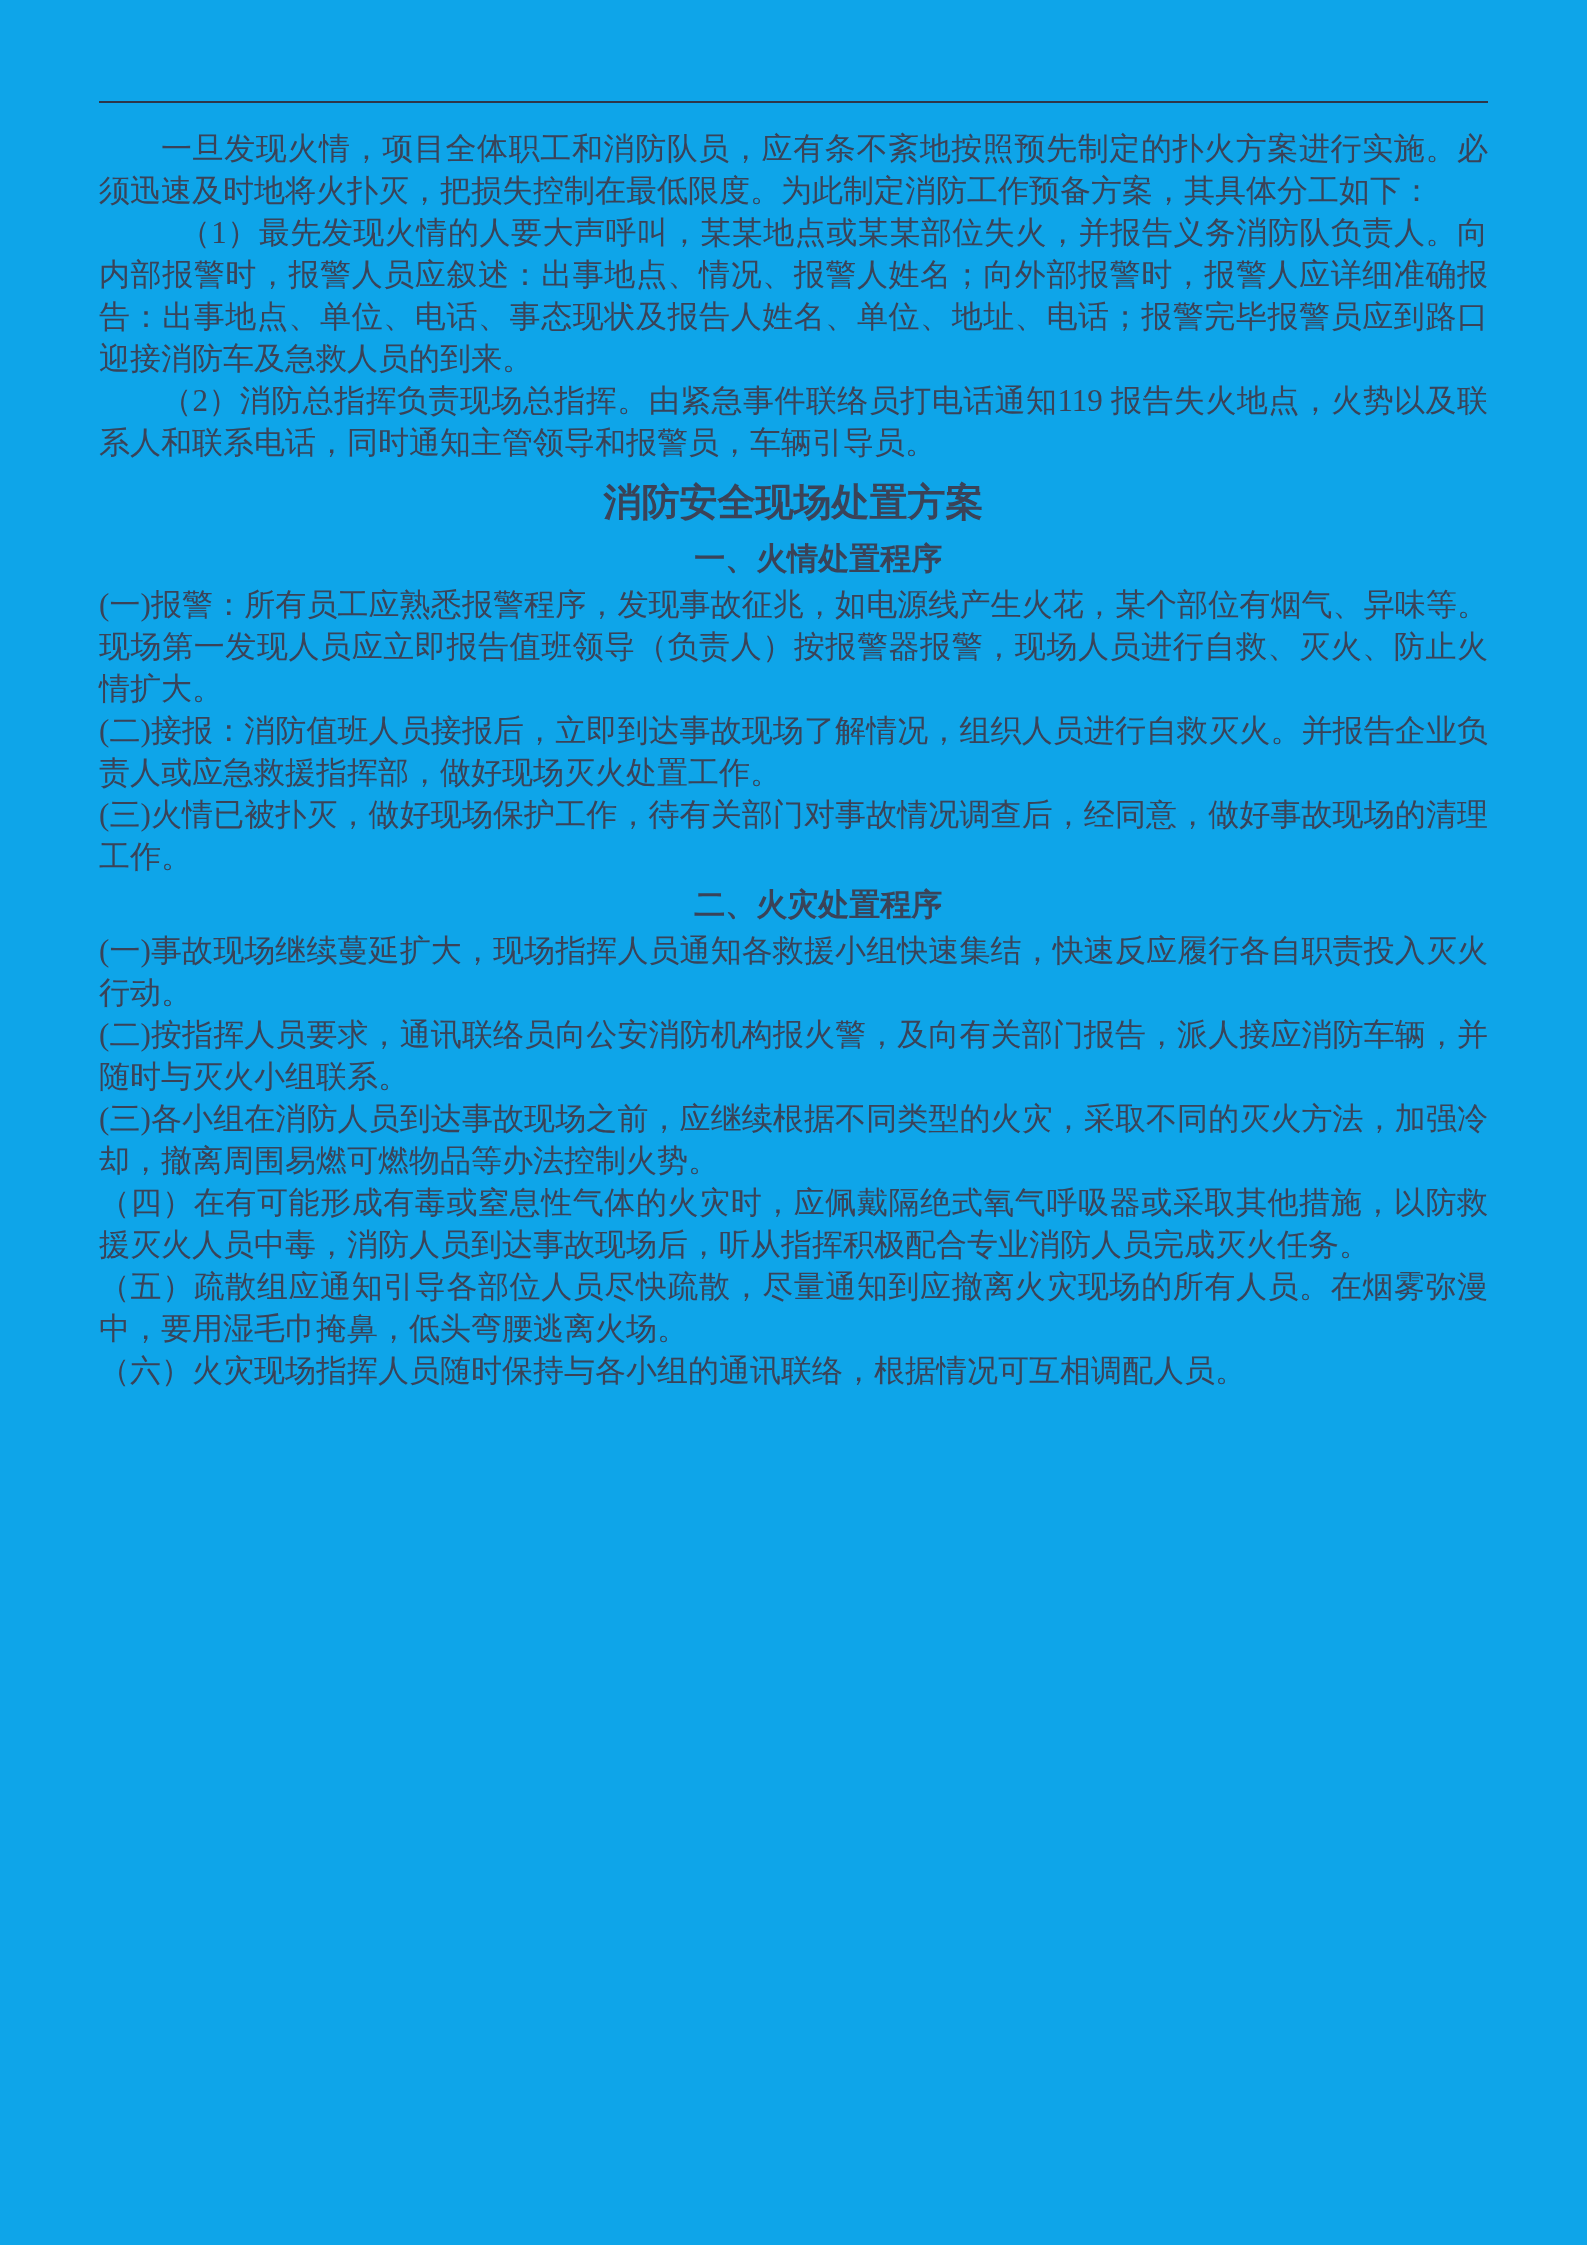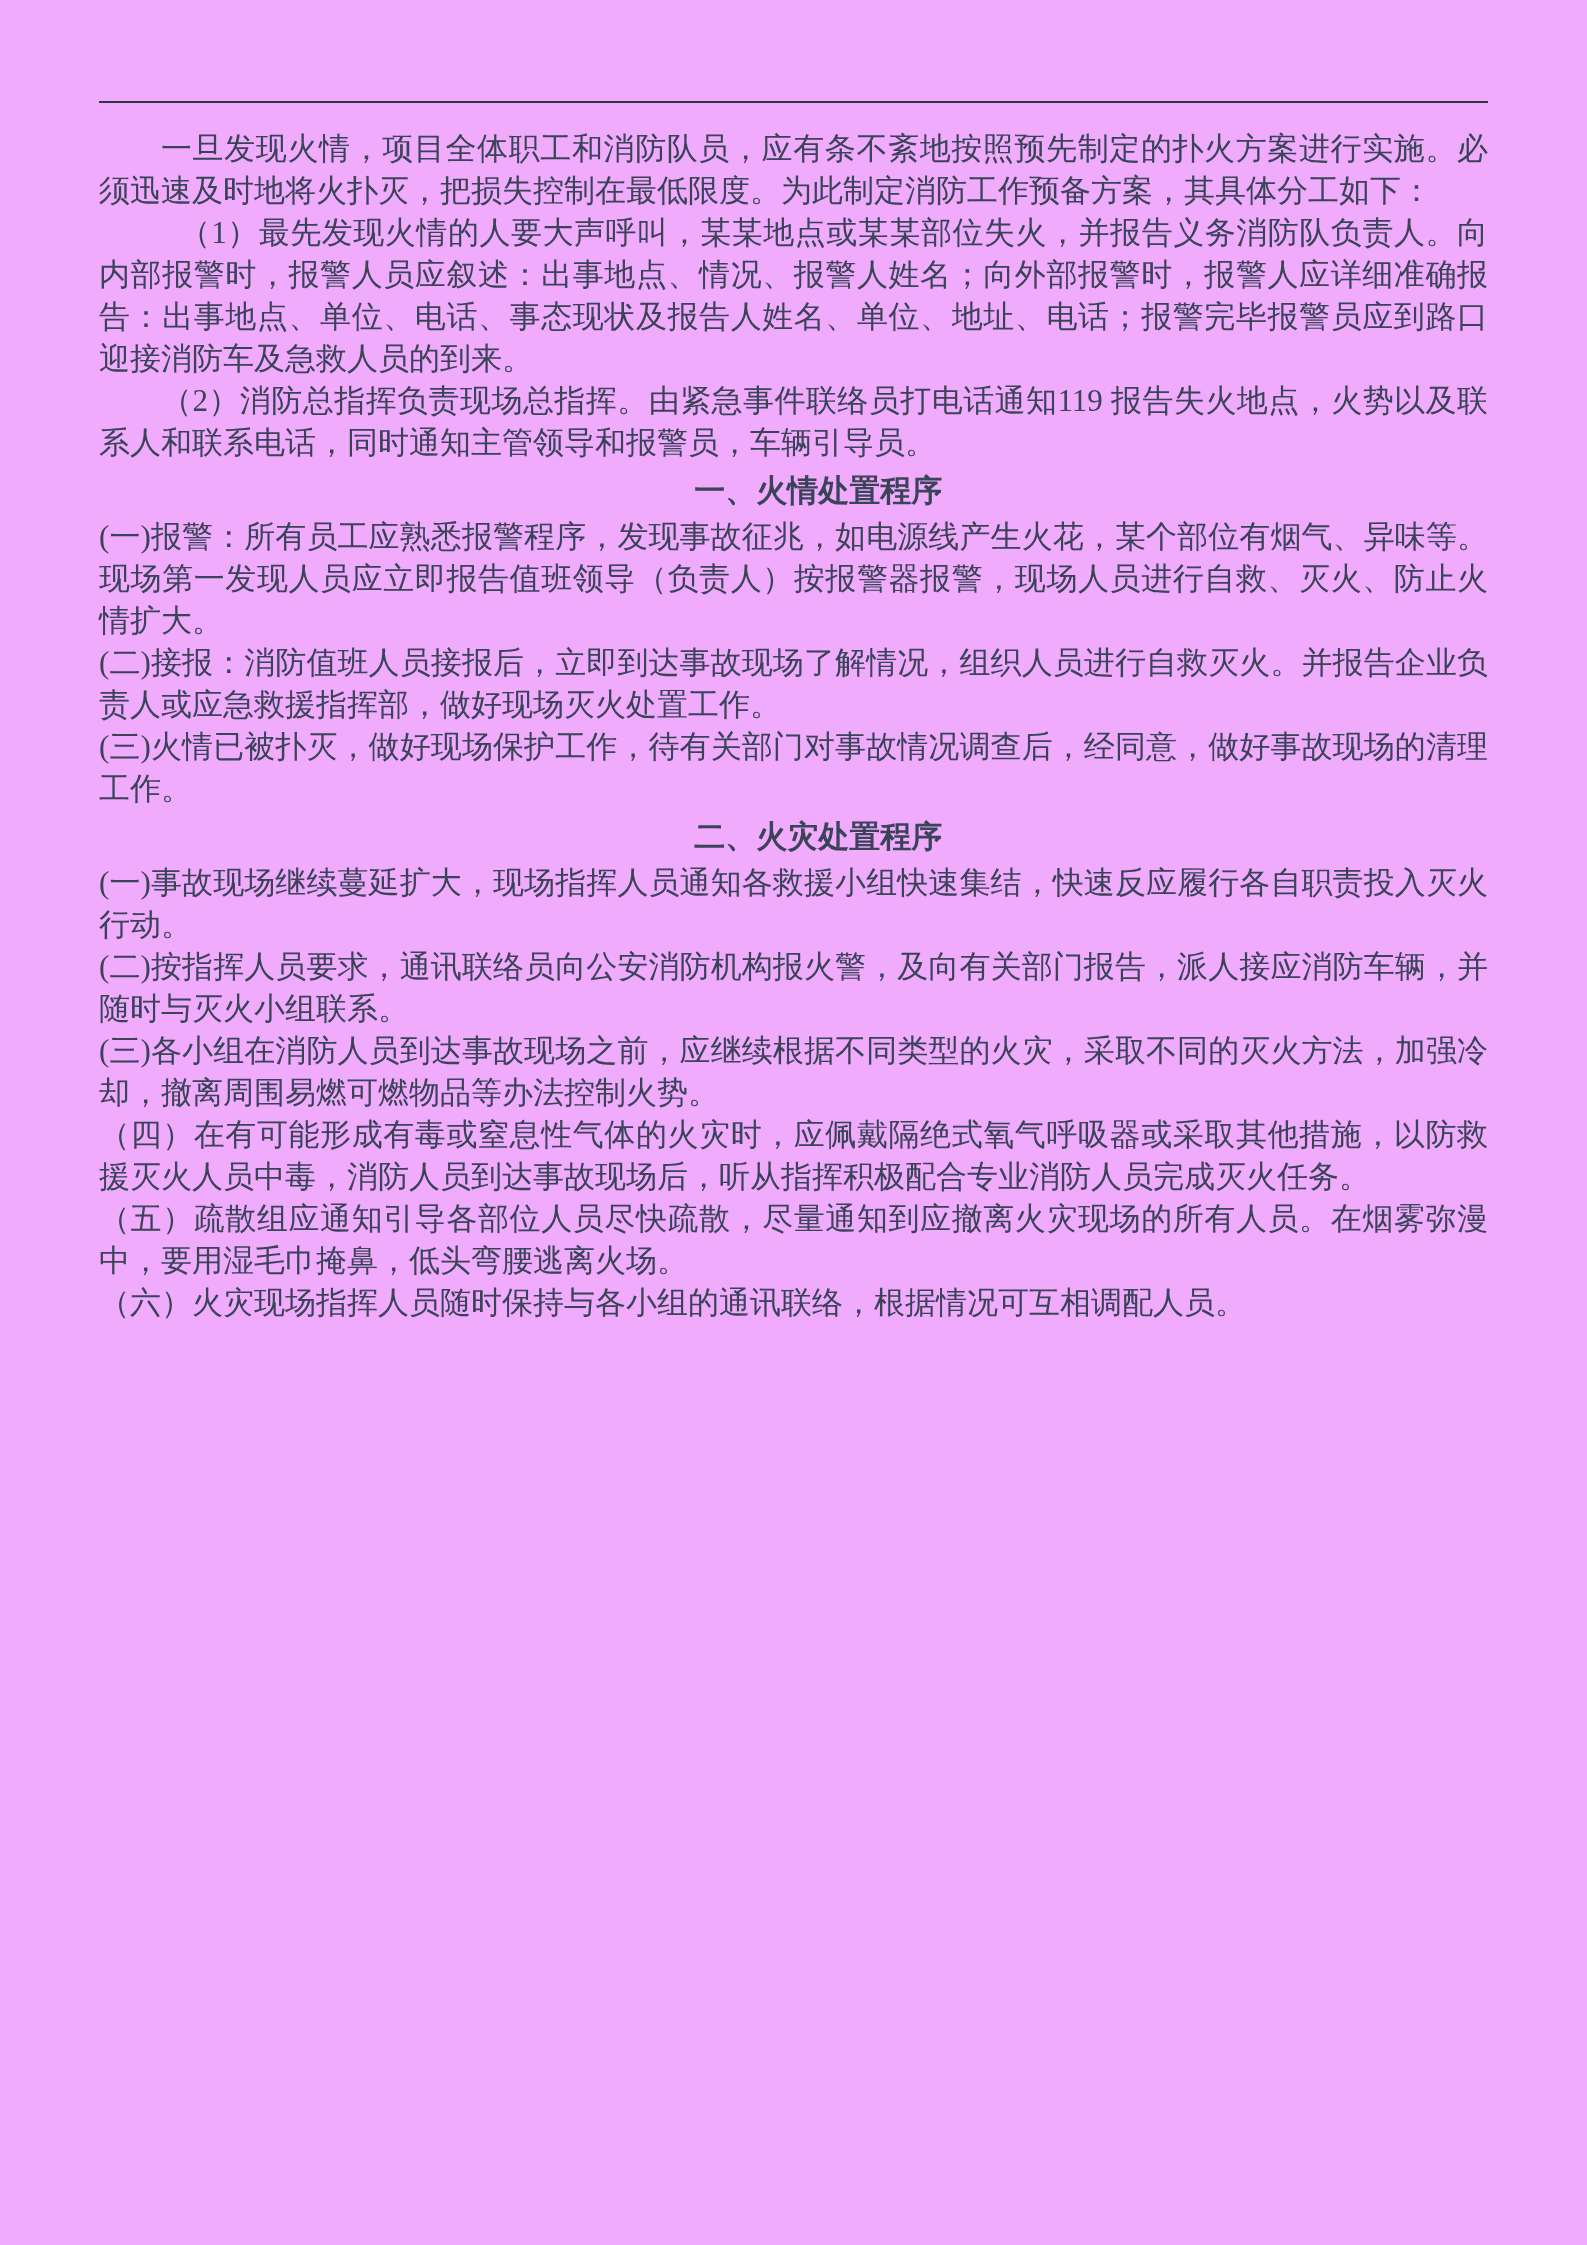--- a/index.html
+++ b/index.html
@@ -5,21 +5,21 @@
   html, body {
     margin: 0;
     padding: 0;
     background: #ffffff;
   }
   .page {
     position: relative;
     width: 1587px;
     height: 2245px;
     margin: 0 auto;
-    background: #f0abfc;
+    background: #0ea5e9;
     font-family: "Liberation Serif", "DejaVu Serif", serif;
     color: #3a4358;
     overflow: hidden;
   }
   .header-rule {
     position: absolute;
     top: 101px;
     left: 99px;
     width: 1389px;
     height: 0;
@@ -60,20 +60,21 @@
 <body>
 
 <main class="page">
   <div class="header-rule"></div>
 
   <article class="content">
     <p class="ind2">一旦发现火情，项目全体职工和消防队员，应有条不紊地按照预先制定的扑火方案进行实施。必须迅速及时地将火扑灭，把损失控制在最低限度。为此制定消防工作预备方案，其具体分工如下：</p>
     <p class="ind25">（1）最先发现火情的人要大声呼叫，某某地点或某某部位失火，并报告义务消防队负责人。向内部报警时，报警人员应叙述：出事地点、情况、报警人姓名；向外部报警时，报警人应详细准确报告：出事地点、单位、电话、事态现状及报告人姓名、单位、地址、电话；报警完毕报警员应到路口迎接消防车及急救人员的到来。</p>
     <p class="ind2">（2）消防总指挥负责现场总指挥。由紧急事件联络员打电话通知119 报告失火地点，火势以及联系人和联系电话，同时通知主管领导和报警员，车辆引导员。</p>
 
+    <h1 class="doc-title">消防安全现场处置方案</h1>
 
     <h2 class="sec-heading">一、火情处置程序</h2>
     <p>(一)报警：所有员工应熟悉报警程序，发现事故征兆，如电源线产生火花，某个部位有烟气、异味等。现场第一发现人员应立即报告值班领导（负责人）按报警器报警，现场人员进行自救、灭火、防止火情扩大。</p>
     <p>(二)接报：消防值班人员接报后，立即到达事故现场了解情况，组织人员进行自救灭火。并报告企业负责人或应急救援指挥部，做好现场灭火处置工作。</p>
     <p>(三)火情已被扑灭，做好现场保护工作，待有关部门对事故情况调查后，经同意，做好事故现场的清理工作。</p>
 
     <h2 class="sec-heading">二、火灾处置程序</h2>
     <p>(一)事故现场继续蔓延扩大，现场指挥人员通知各救援小组快速集结，快速反应履行各自职责投入灭火行动。</p>
     <p>(二)按指挥人员要求，通讯联络员向公安消防机构报火警，及向有关部门报告，派人接应消防车辆，并随时与灭火小组联系。</p>
     <p>(三)各小组在消防人员到达事故现场之前，应继续根据不同类型的火灾，采取不同的灭火方法，加强冷却，撤离周围易燃可燃物品等办法控制火势。</p>

